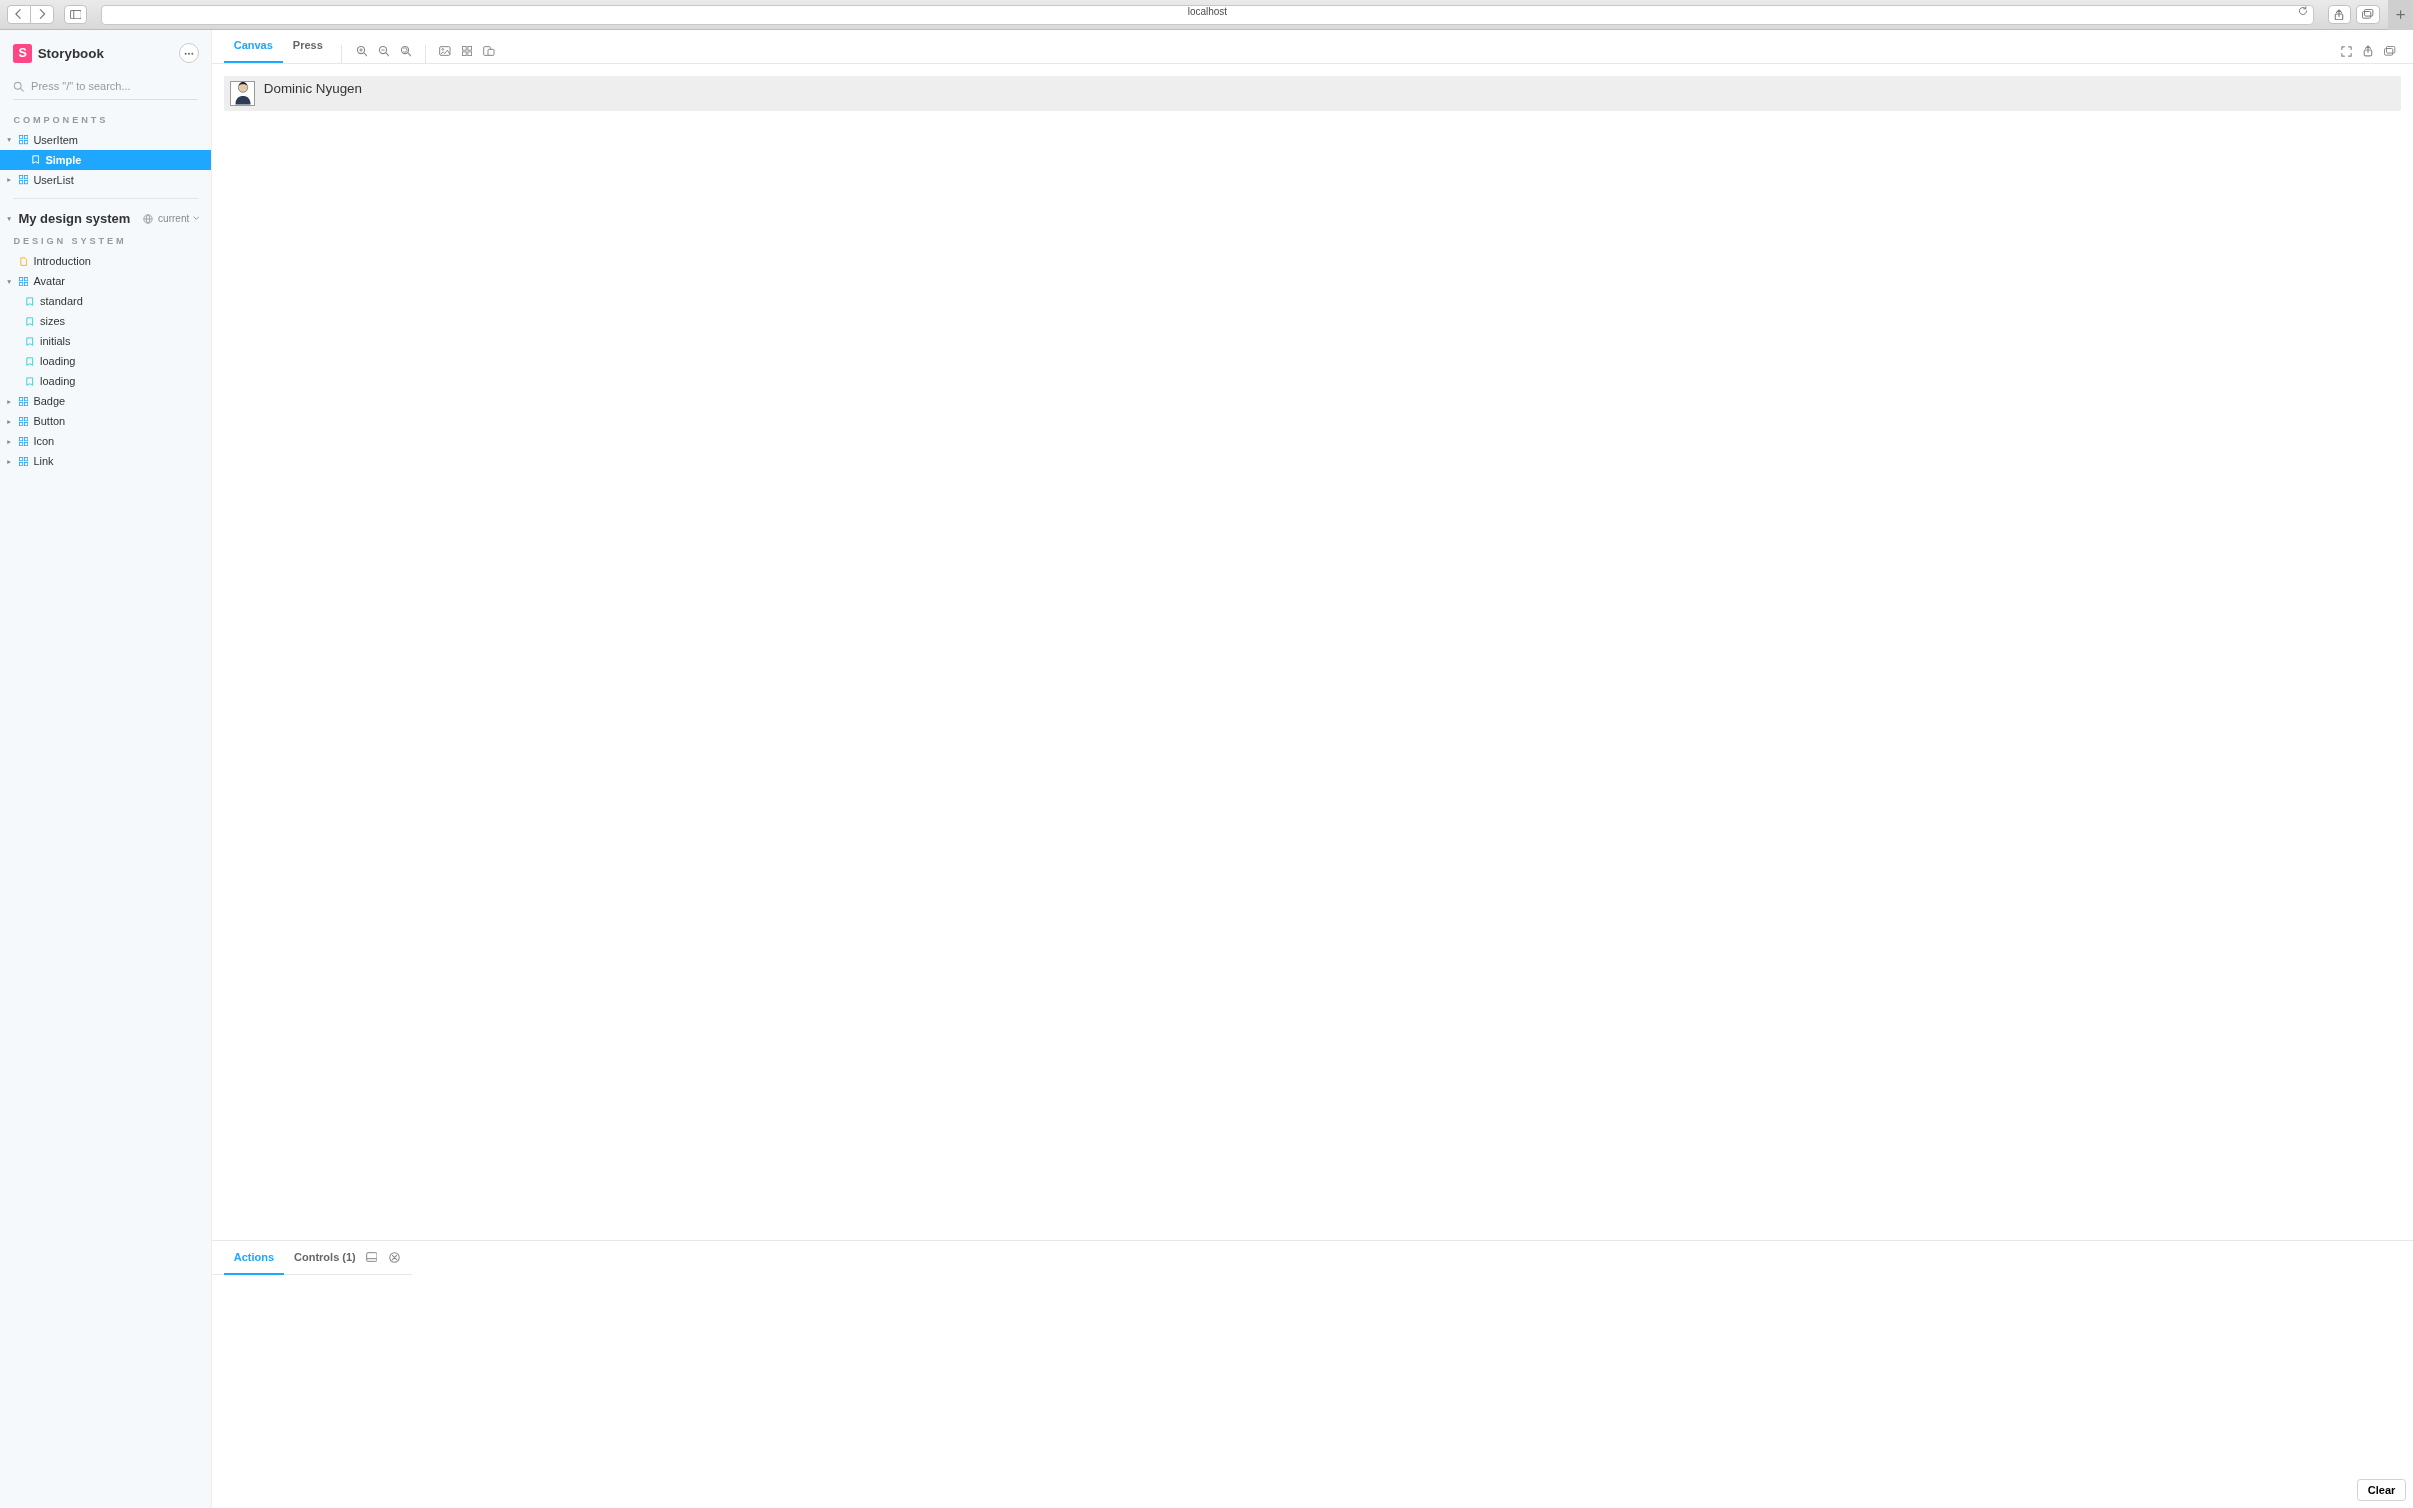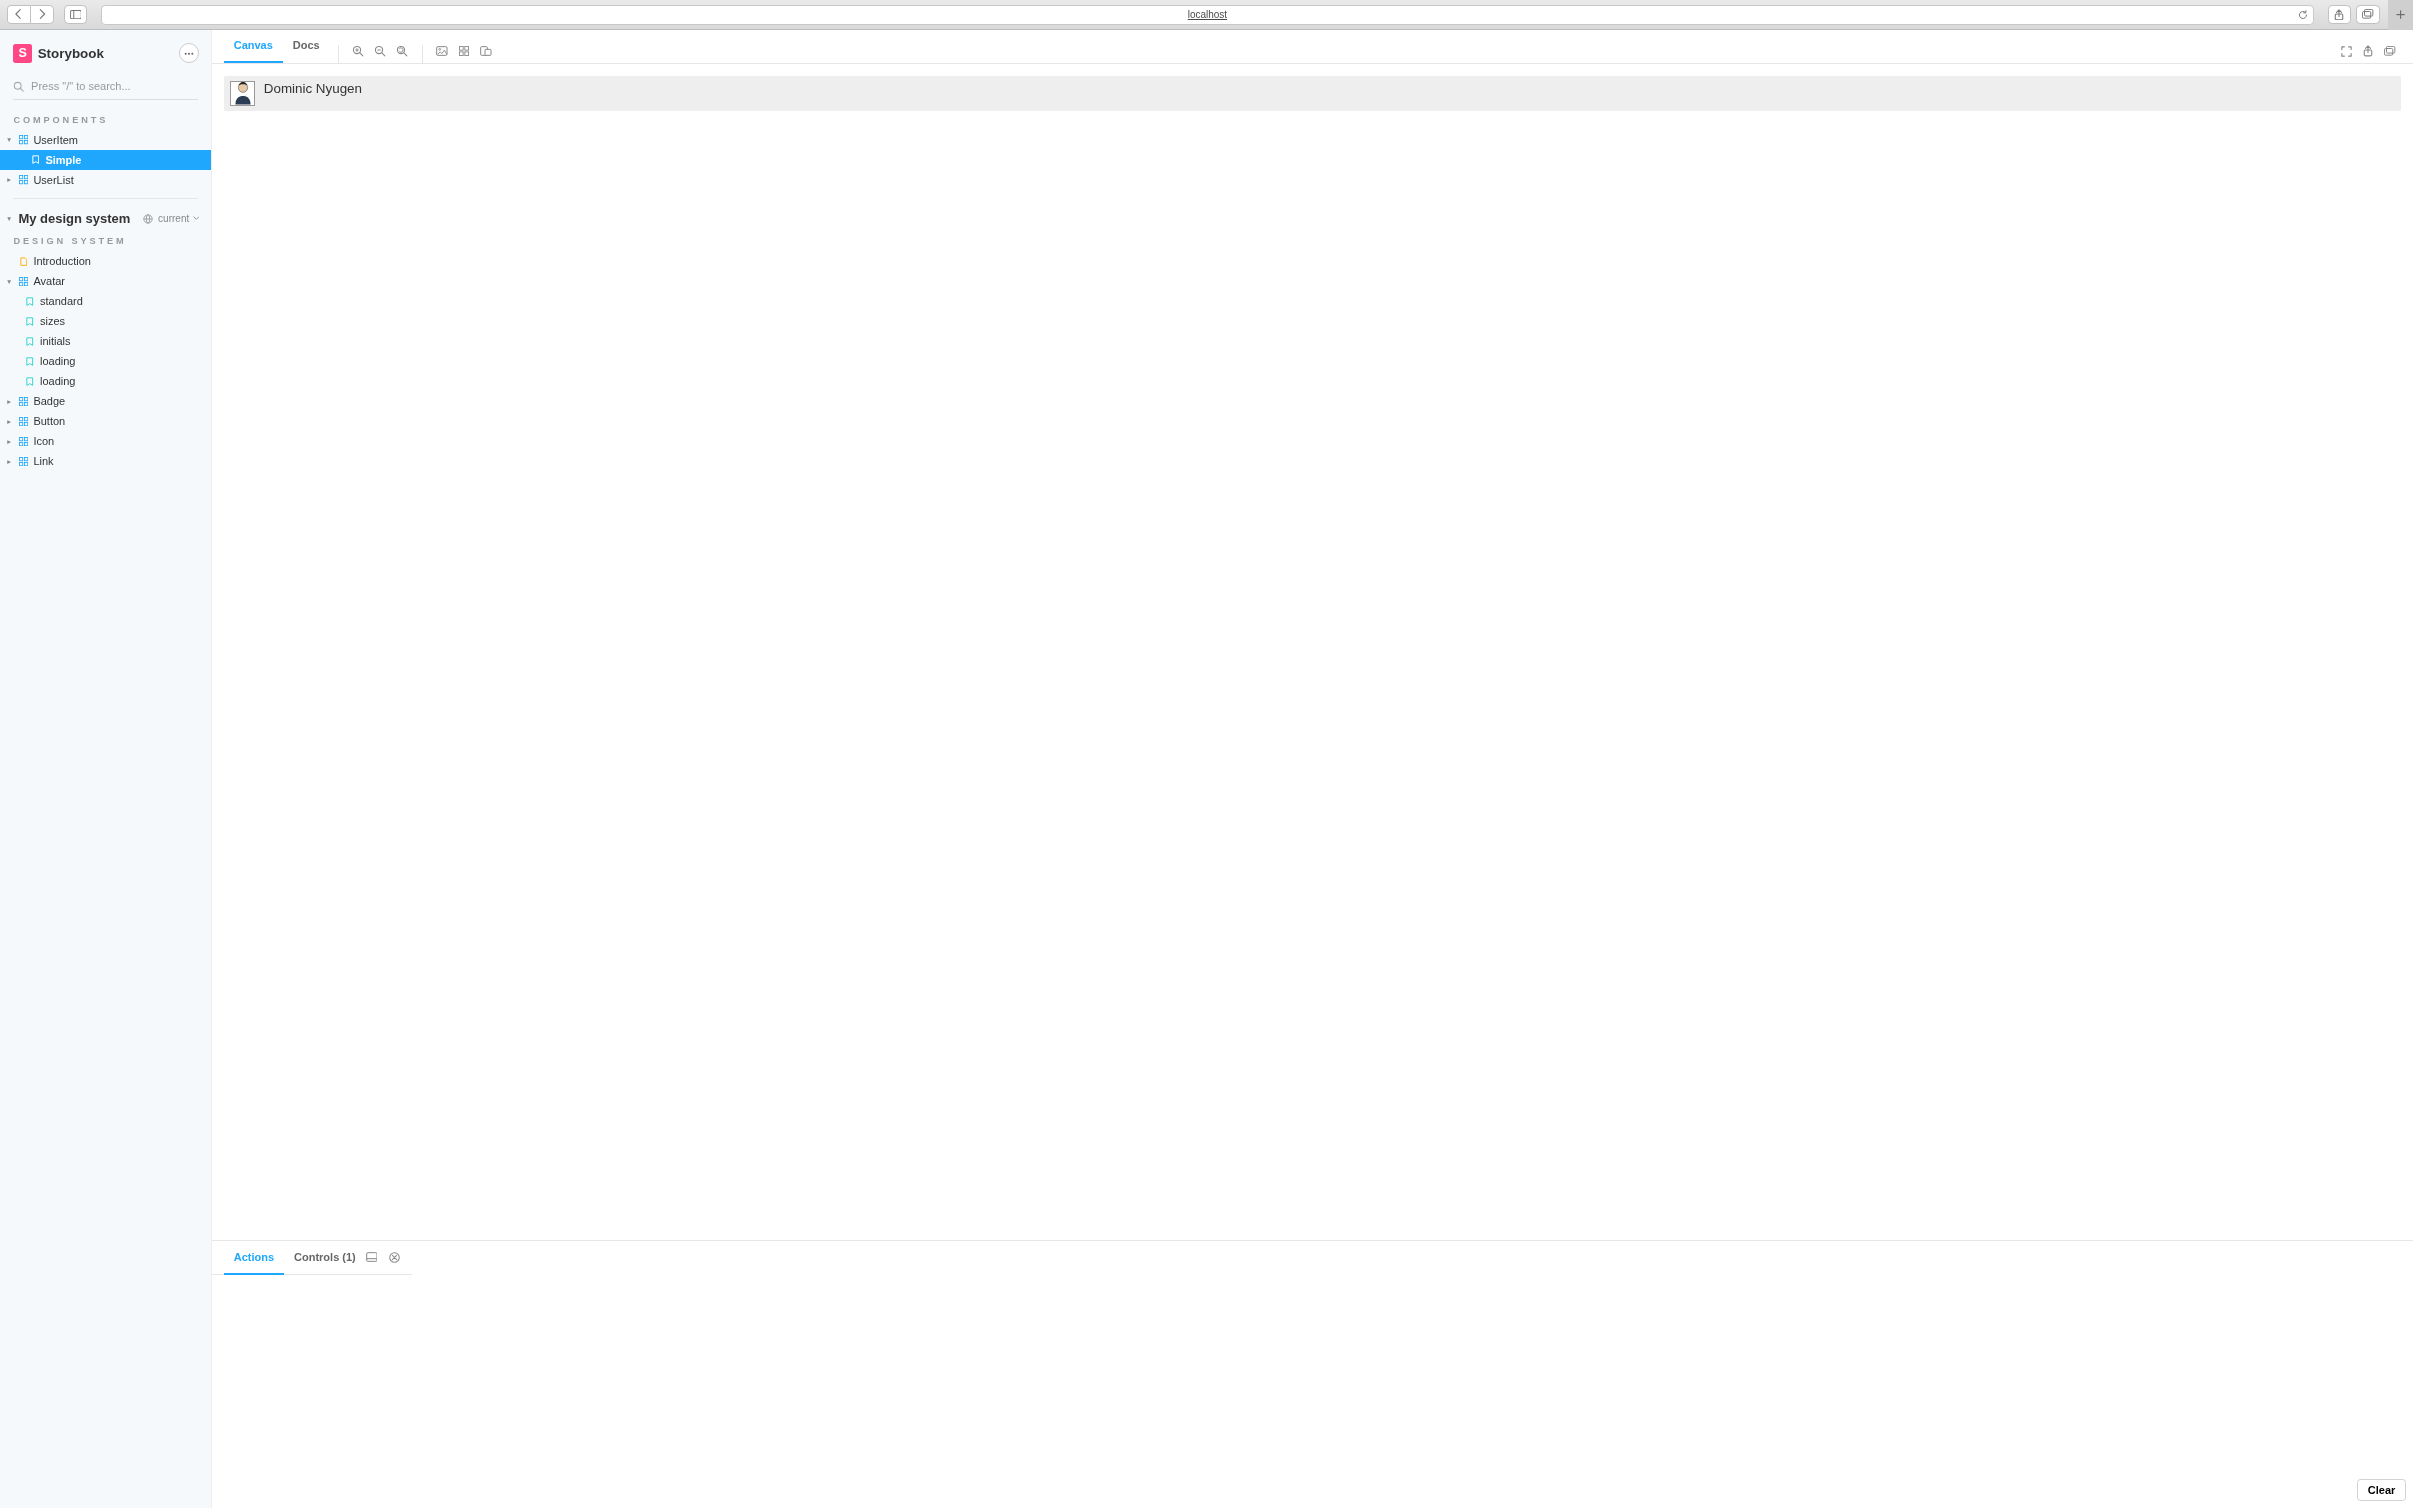--- a/index.html
+++ b/index.html
@@ -36,26 +36,25 @@
     .chrome-btn-group .chrome-btn:first-child { border-top-right-radius: 0; border-bottom-right-radius: 0; border-right: none;}
     .chrome-btn-group .chrome-btn:last-child { border-top-left-radius: 0; border-bottom-left-radius: 0;}
     .address-bar {
       flex: 1;
       height: 20px;
       background: #fff;
       border: 0.8px solid #c8c8c8;
       border-radius: 4.2px;
       margin: 0 8.4px;
       display: flex;
-      align-items: center;
+      align-items: flex-start;
       justify-content: center;
       color: #4a4a4a;
       font-size: 10px;
       position: relative;
-      text-decoration: underline;
     }
     .address-refresh {
       position: absolute;
       right: 5px;
       color: #777;
     }
     .chrome-right { display:flex; gap:5px; align-items:center; }
     .new-tab-btn {
       width: 25px;
       height: 30px;
@@ -504,21 +503,21 @@
             <rect x="6.5" y="6.5" width="4" height="4" fill="none" stroke="#1ea7fd"></rect>
           </svg>
         </span>
       <span>Link</span>
     </div>
   </aside>
 
   <main class="main">
     <div class="toolbar">
       <div class="tab active">Canvas</div>
-      <div class="tab">Docs</div>
+      <div class="tab">Press</div>
       <div class="toolbar-sep"></div>
       <div class="tool-btn">
         <svg width="11.7" height="11.7" viewBox="0 0 14 14">
             <circle cx="6" cy="6" r="4.3" fill="none" stroke="#888" stroke-width="1.3"></circle>
             <line x1="9.5" y1="9.5" x2="13" y2="13" stroke="#888" stroke-width="1.3" stroke-linecap="round"></line>
             <line x1="4" y1="6" x2="8" y2="6" stroke="#888" stroke-width="1.2"></line>
             <line x1="6" y1="4" x2="6" y2="8" stroke="#888" stroke-width="1.2"></line>
           </svg>
       </div>
       <div class="tool-btn">

